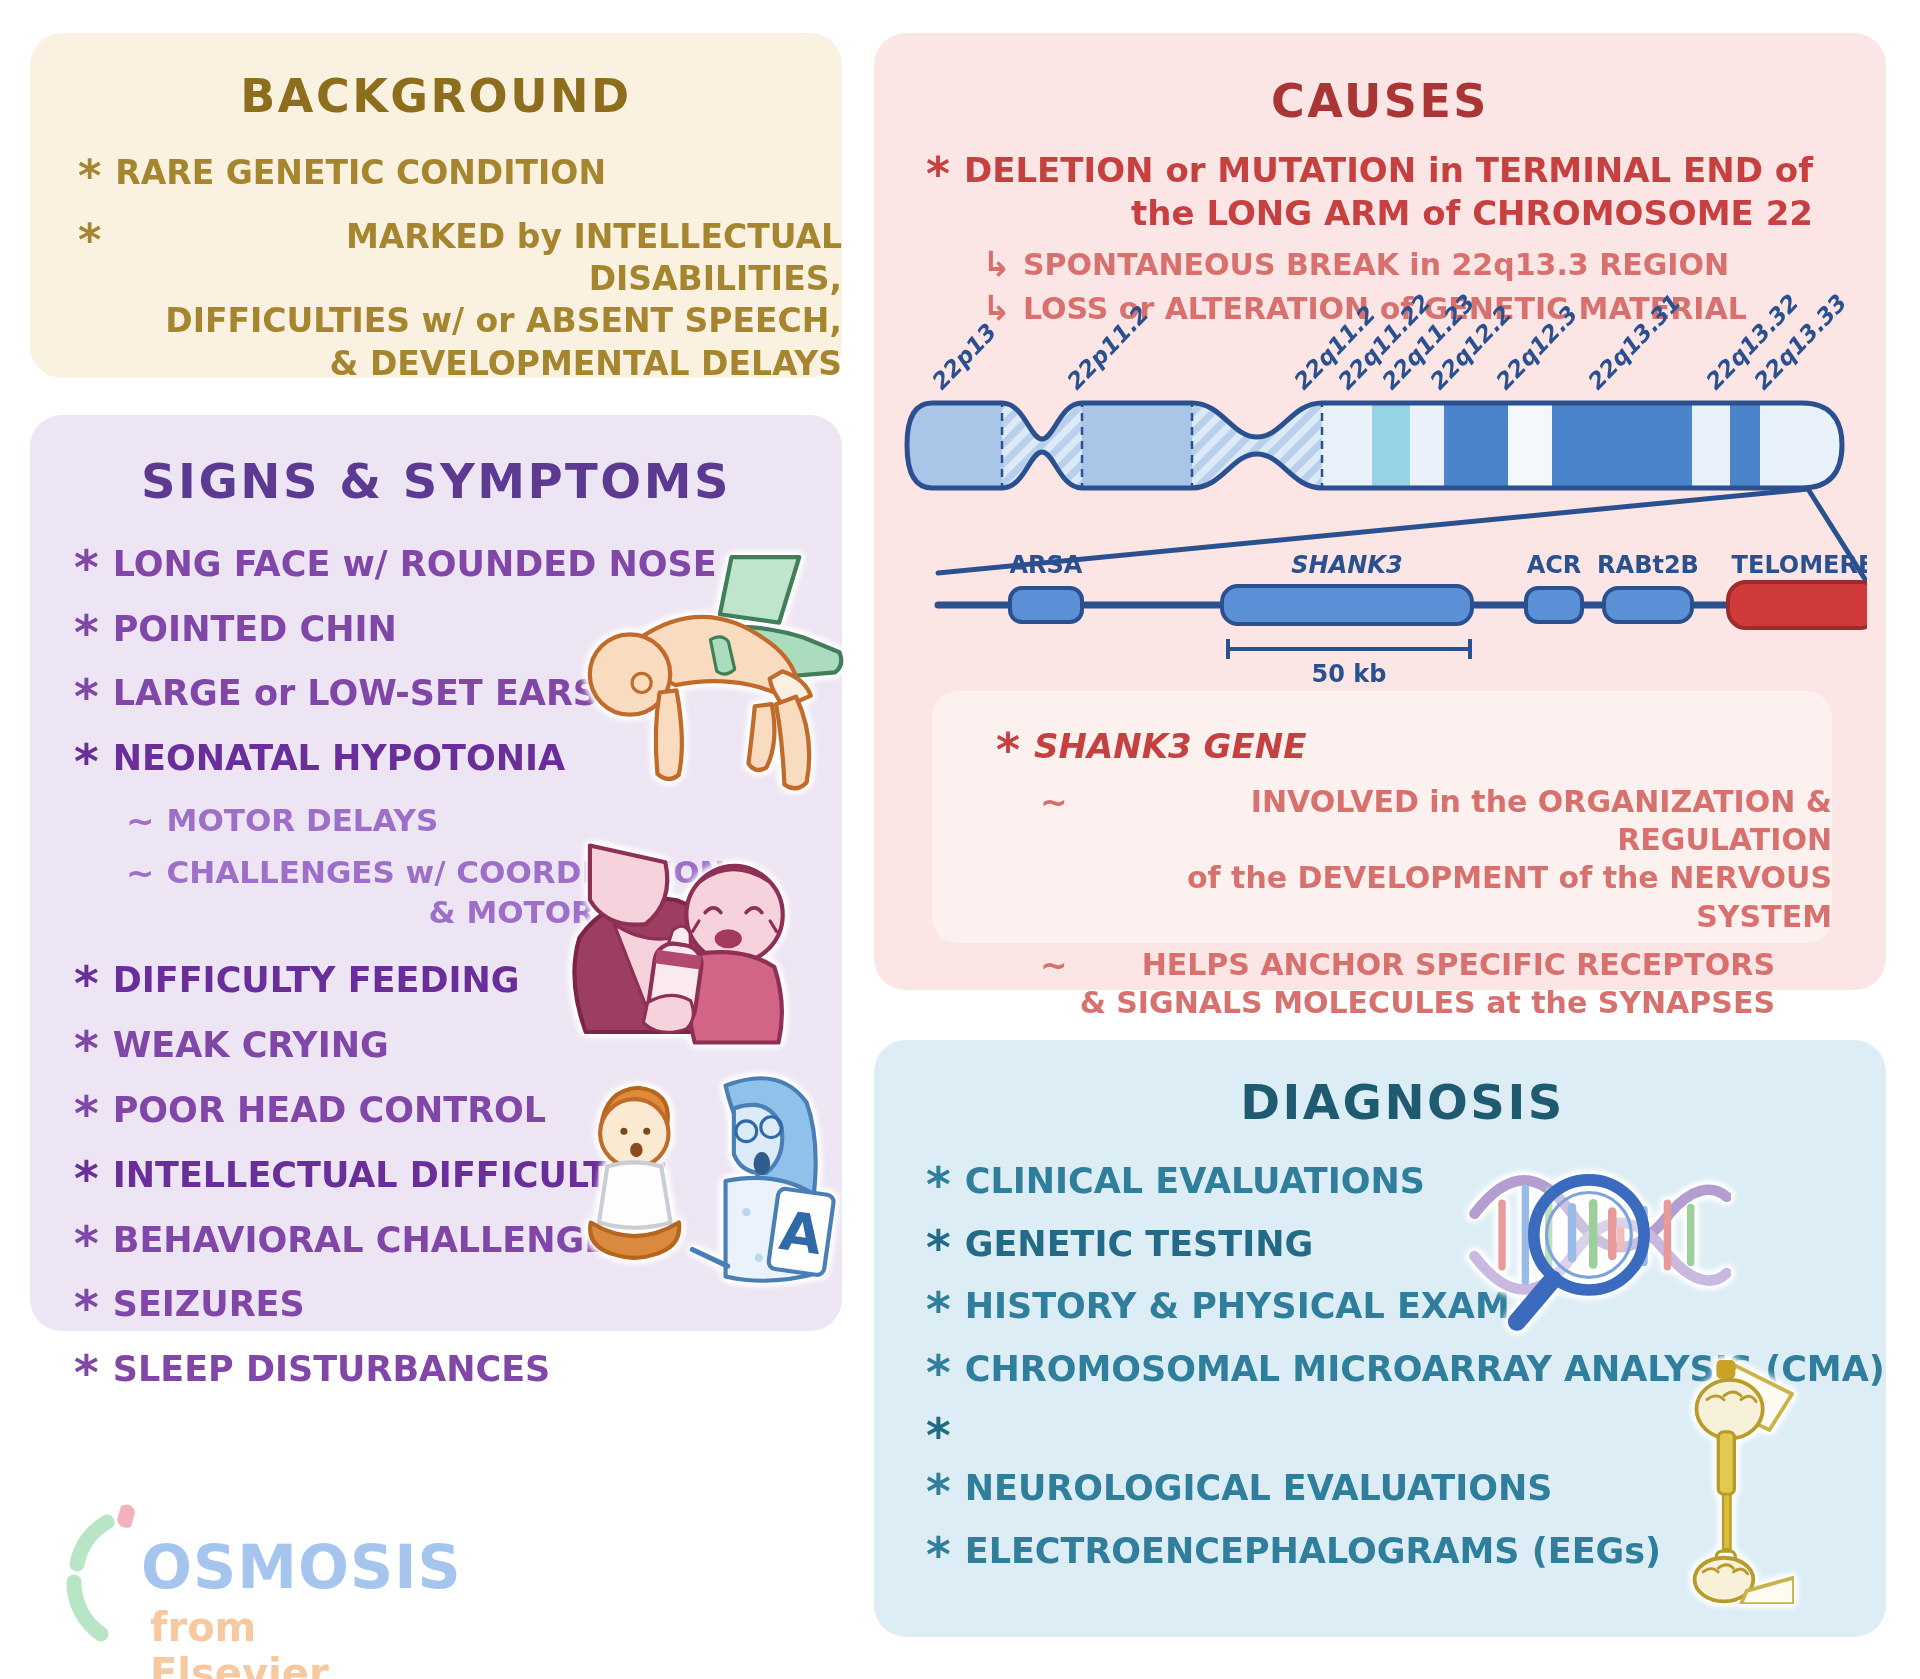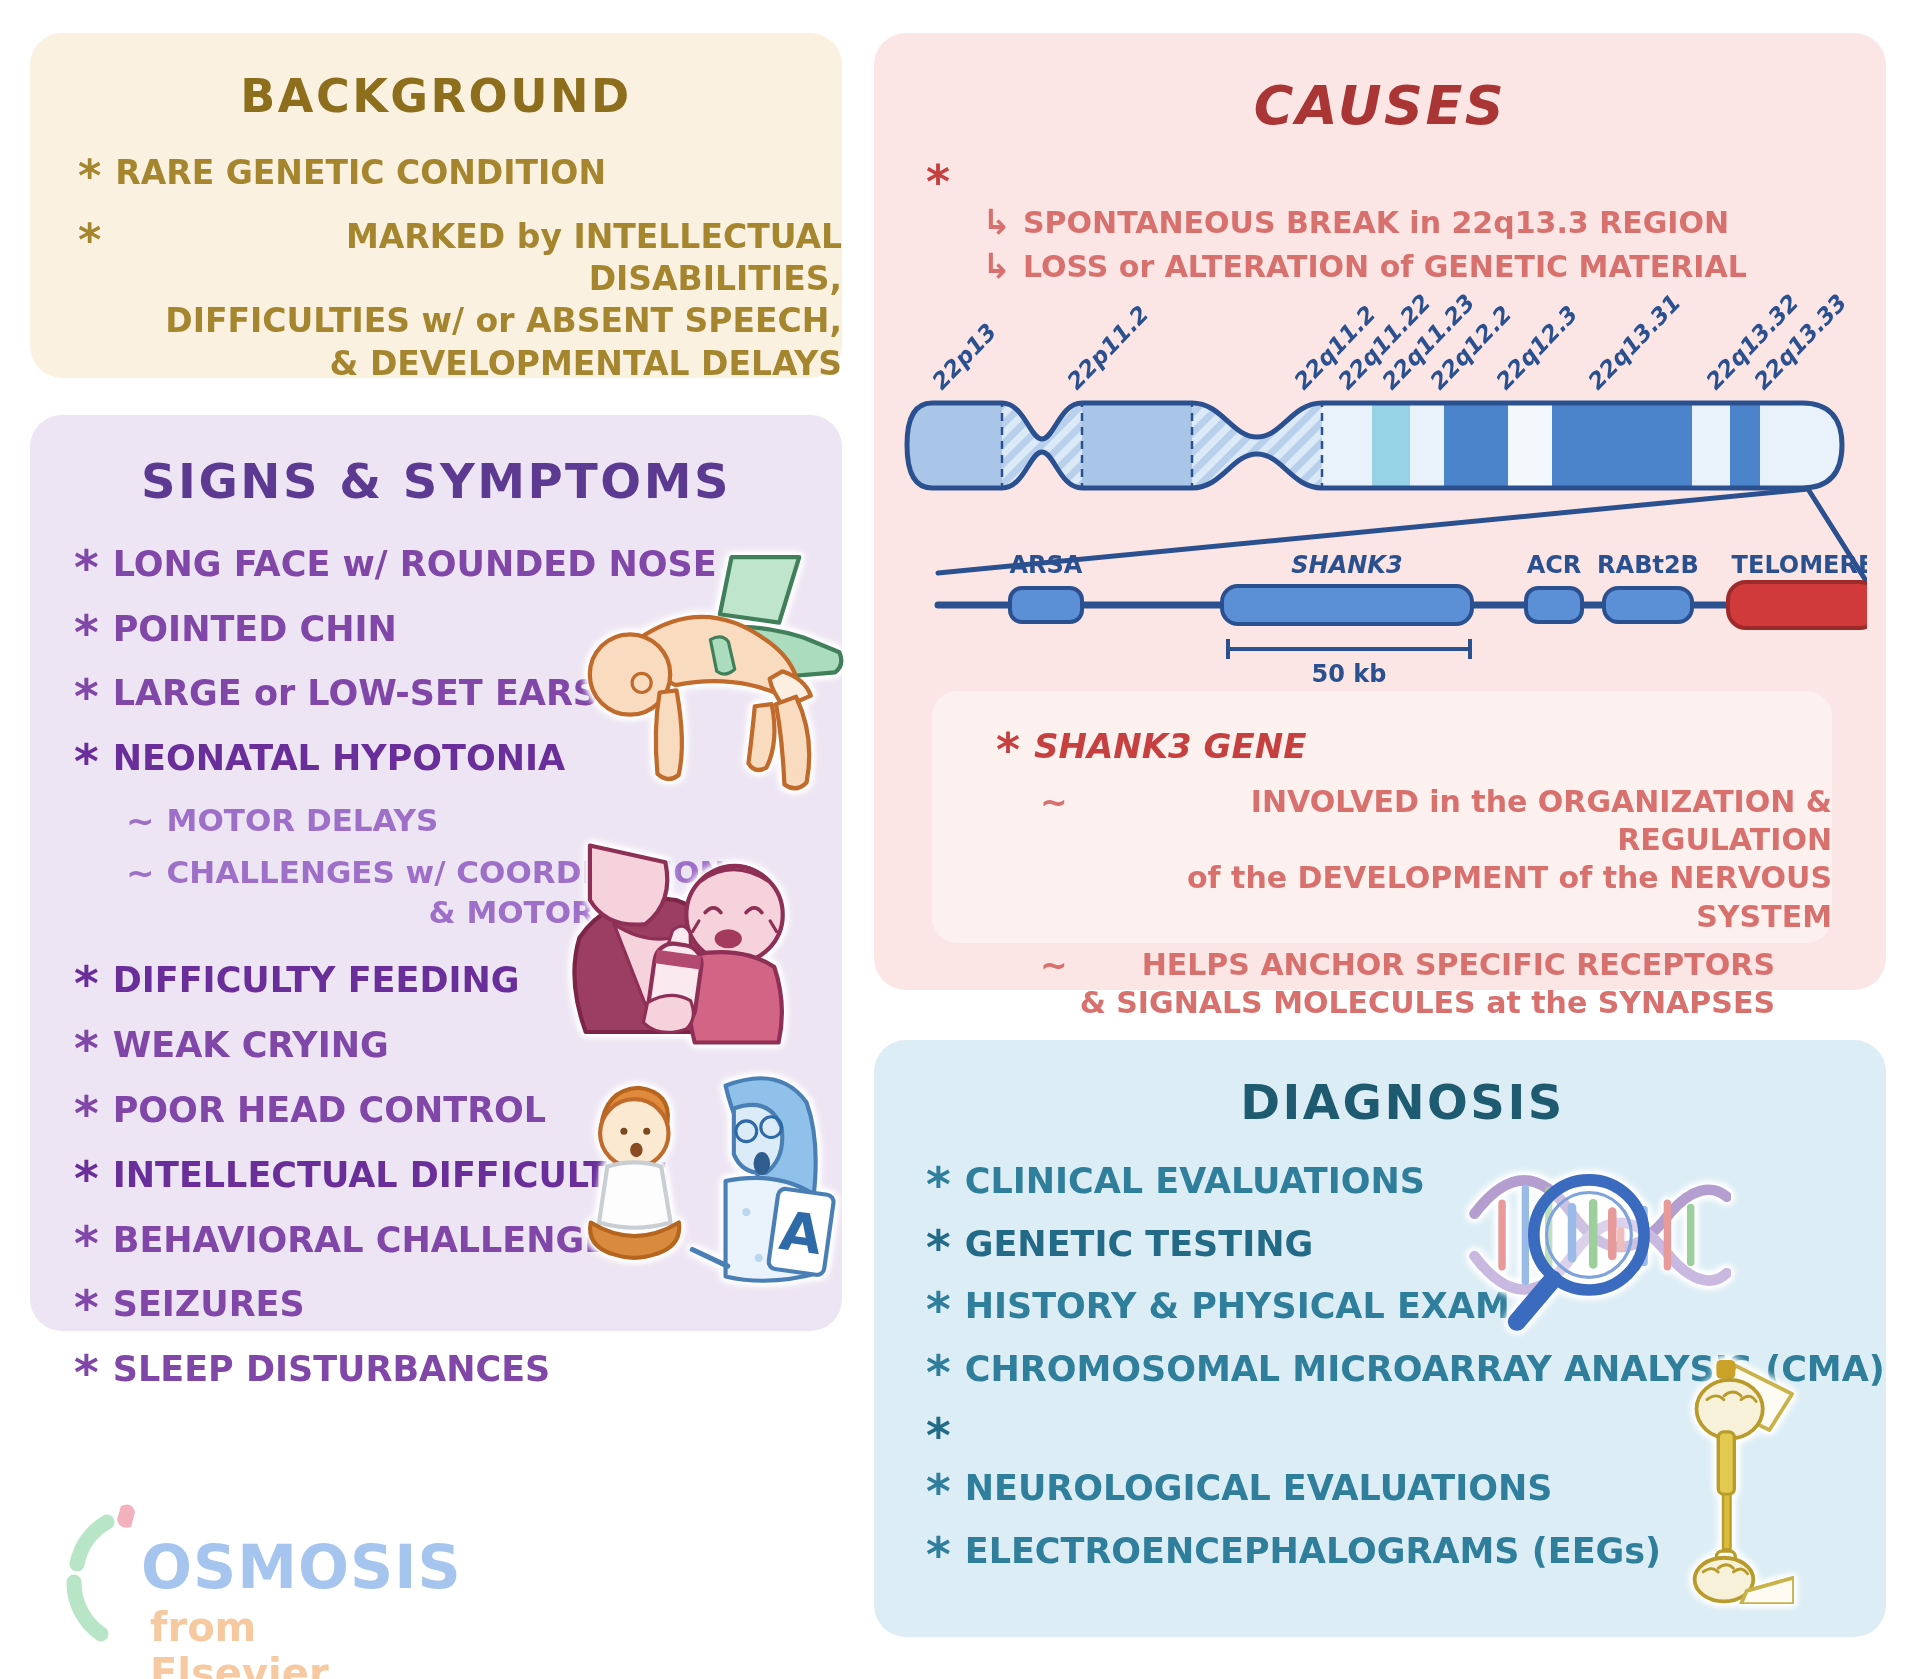--- a/index.html
+++ b/index.html
@@ -7,21 +7,21 @@
           font-family:"DejaVu Sans","Liberation Sans",sans-serif;}
   .panel{position:absolute;border-radius:32px;}
   .panel-background{left:30px;top:33px;width:812px;height:345px;background:#FAF1E1;}
   .panel-signs{left:30px;top:415px;width:812px;height:916px;background:#EDE5F3;}
   .panel-causes{left:874px;top:33px;width:1012px;height:957px;background:#FBE6E5;}
   .panel-diagnosis{left:874px;top:1040px;width:1012px;height:597px;background:#DCEDF5;}
 
   h2.title{margin:8px;text-align:center;font-weight:800;letter-spacing:2.5px;line-height:1.1;}
   .panel-background h2{padding-top:30px;font-size:46px;color:#8C6E1C;}
   .panel-signs h2{padding-top:32px;font-size:48px;color:#5C3A92;text-align:center;}
-  .panel-causes h2{padding-top:35px;font-size:54px;color:#A93535;font-style:italic;}
+  .panel-causes h2{padding-top:35px;font-size:46px;color:#A93535;}
   .panel-diagnosis h2{padding-top:28px;font-size:48px;color:#1E5A70;padding-left:45px;}
 
   ul.blist{list-style:none;margin:0;padding:0;}
   .row{display:flex;align-items:flex-start;}
   .mk{flex:0 0 auto;font-weight:800;}
   .mk.star{font-size:1.35em;line-height:0.8;transform:translateY(7px);margin-right:14px;}
   .mk.tilde{font-size:1.1em;margin-right:12px;}
   .mk.arrow{font-size:1.15em;margin-right:12px;transform:translateY(-2px);}
   .txt{white-space:pre-line;line-height:1.28;text-align:right;}
 
@@ -209,20 +209,22 @@
         <path d="M20 150 Q62 176 105 150 Q108 172 84 180 Q62 188 40 180 Q16 172 20 150 Z" fill="#D98A3F" stroke="#B5651D" stroke-width="4"></path>
       </g>
     </svg>
   </section>
 
   <section class="panel panel-causes">
     <h2 class="title">CAUSES</h2>
     <div class="causes-bullets">
       <div class="row main">
         <span class="mk star">*</span>
+        <span class="txt">DELETION or MUTATION in TERMINAL END of
+the LONG ARM of CHROMOSOME 22</span>
       </div>
       <div class="row sub">
         <span class="mk arrow">↳</span>
         <span class="txt">SPONTANEOUS BREAK in 22q13.3 REGION</span>
       </div>
       <div class="row sub">
         <span class="mk arrow">↳</span>
         <span class="txt">LOSS or ALTERATION of GENETIC MATERIAL</span>
       </div>
     </div>

